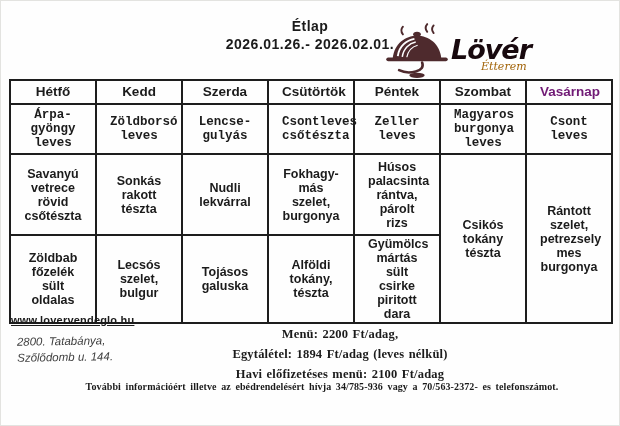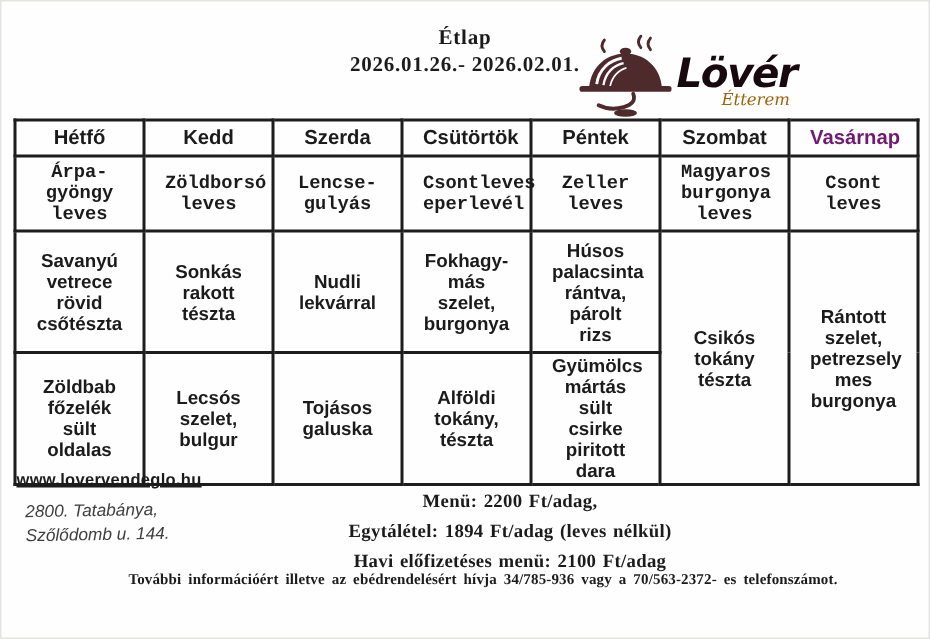--- a/index.html
+++ b/index.html
@@ -11,21 +11,21 @@
     border:1px solid #e3e3e0;
     font-family:"Liberation Sans",sans-serif;
     color:#1b1b1b;
     overflow:hidden;
   }
 
   
   .title-block{
     position:absolute;top:17px;left:0;width:100%;
     text-align:center;
-    font-family:Liberation Serif, serif;
+    font-family:Liberation Sans, sans-serif;
     font-weight:bold;
   }
   .title-block .etlap{font-size:14px;letter-spacing:.5px;}
   .title-block .dates{font-size:14px;margin-top:2px;letter-spacing:.5px;}
 
   .logo{
     position:absolute;top:20px;left:384px;width:182px;height:64px;
     display:flex;align-items:center;
   }
   .logo svg{flex:0 0 auto;}
@@ -141,21 +141,21 @@
     </tr>
     <tr class="r-soup">
       <td>Árpa-
 gyöngy
 leves</td>
       <td>Zöldborsó
 leves</td>
       <td>Lencse-
 gulyás</td>
       <td>Csontleves
-eperlevél</td>
+csőtészta</td>
       <td>Zeller leves</td>
       <td>Magyaros
 burgonya
 leves</td>
       <td>Csont
 leves</td>
     </tr>
     <tr class="r-main1">
       <td>Savanyú
 vetrece

